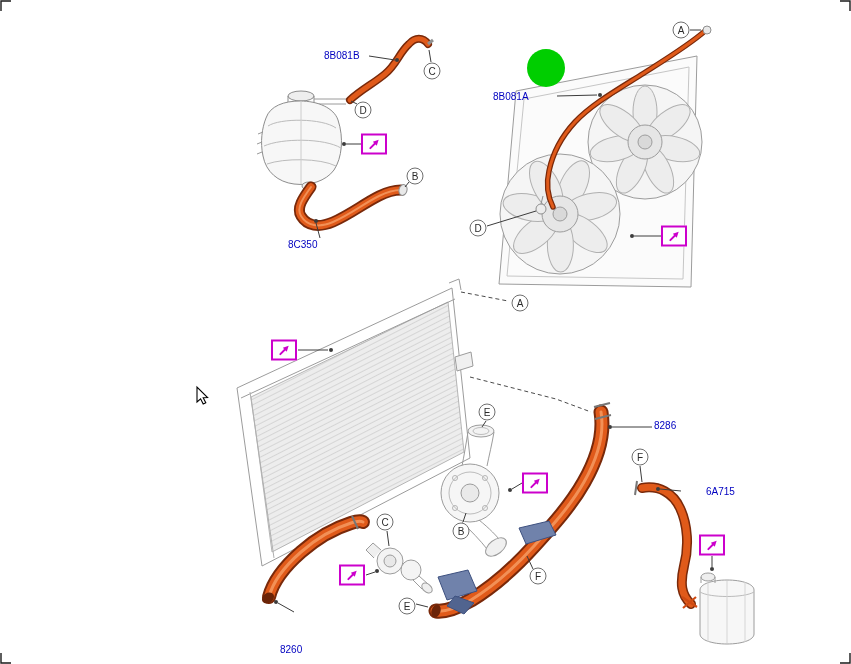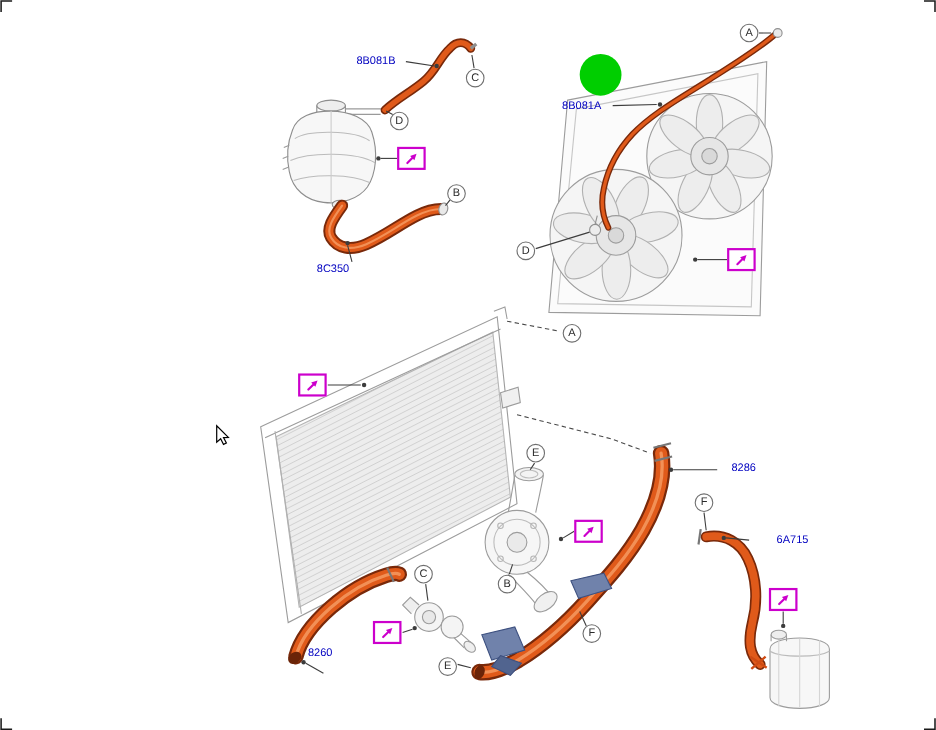--- a/index.html
+++ b/index.html
@@ -224,25 +224,25 @@
       <path d="M0,0 L0,15 L3.6,11.8 L6.2,17 L8.8,15.8 L6.2,10.8 L10.6,10.6 Z" fill="#ffffff" stroke="#000000" stroke-width="1.1"></path>
     </g>
   </svg>
 
   <div class="layer layer-highlight">
     <div class="highlight-circle" style="left: 546px; top: 68px; width: 38px; height: 38px;"></div>
   </div>
 
   <div class="layer layer-anno">
       <div class="part-label" style="left: 324px; top: 50px;">8B081B</div>
-      <div class="part-label" style="left: 511px; top: 91px;">8B081A</div>
+      <div class="part-label" style="left: 493px; top: 91px;">8B081A</div>
       <div class="part-label" style="left: 288px; top: 239px;">8C350</div>
-      <div class="part-label" style="left: 654px; top: 420px; margin-left: 11px;">8286</div>
+      <div class="part-label" style="left: 654px; top: 420px;">8286</div>
       <div class="part-label" style="left: 683px; top: 486px; padding-left: 23px;">6A715</div>
-      <div class="part-label" style="left: 280px; top: 588px;">8260</div>
+      <div class="part-label" style="left: 280px; top: 644px;">8260</div>
     </div>
   <div class="layer layer-anno">
       <div class="callout" style="left: 681px; top: 30px;">A</div>
       <div class="callout" style="left: 432px; top: 71px;">C</div>
       <div class="callout" style="left: 363px; top: 110px;">D</div>
       <div class="callout" style="left: 415px; top: 176px;">B</div>
       <div class="callout" style="left: 478px; top: 228px;">D</div>
       <div class="callout" style="left: 520px; top: 303px;">A</div>
       <div class="callout" style="left: 487px; top: 412px;">E</div>
       <div class="callout" style="left: 640px; top: 457px;">F</div>

